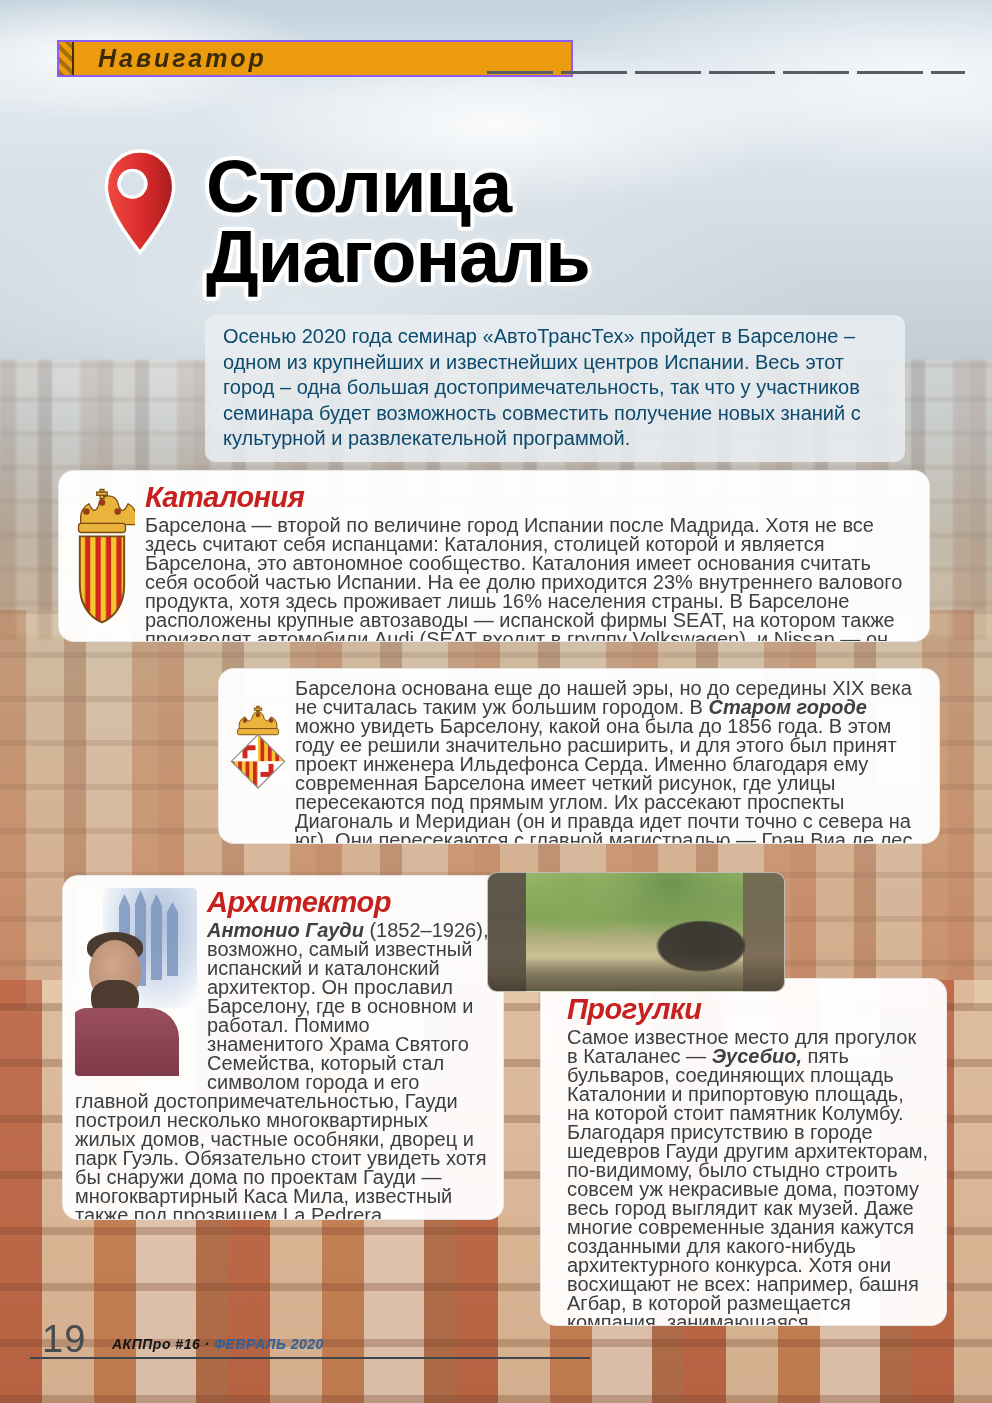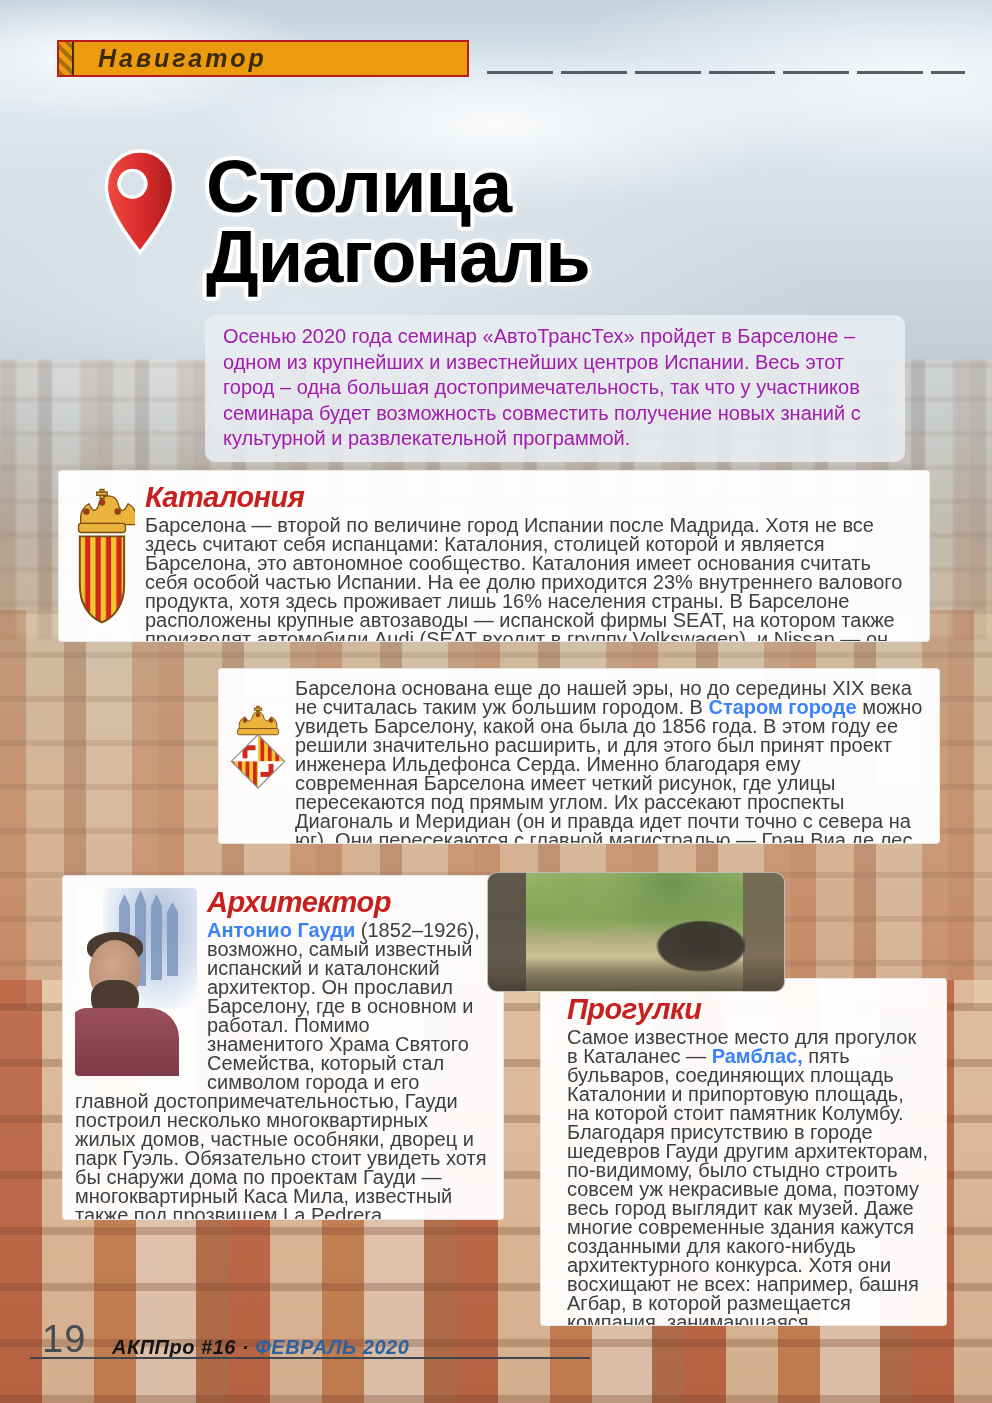--- a/index.html
+++ b/index.html
@@ -25,50 +25,50 @@
       repeating-linear-gradient(0deg, rgba(110,70,50,.22) 0 6px, rgba(0,0,0,0) 6px 44px),
       repeating-linear-gradient(90deg, rgba(197,118,78,.55) 0 26px, rgba(240,219,188,.55) 26px 64px,
         rgba(172,120,88,.5) 64px 86px, rgba(248,238,218,.55) 86px 132px, rgba(210,140,95,.5) 132px 158px);}
   .bg-city-near{position:absolute;left:0;top:980px;width:992px;height:423px;z-index:0;opacity:.8;
     background:
       repeating-linear-gradient(0deg, rgba(105,55,35,.3) 0 8px, rgba(0,0,0,0) 8px 56px),
       repeating-linear-gradient(90deg, rgba(188,84,54,.7) 0 42px, rgba(242,221,192,.7) 42px 94px,
         rgba(205,126,77,.65) 94px 136px, rgba(250,244,232,.7) 136px 196px, rgba(170,94,60,.65) 196px 228px);}
 
   
-  .nav-bar{position:absolute;left:57px;top:40px;width:412px;height:37px;z-index:4;
-    background:#ec9b0f;border:2px solid #b91c1c;box-sizing:border-box;display:flex;align-items:center;}
+  .nav-bar{position:absolute;left:57px;top:40px;width:516px;height:37px;z-index:4;
+    background:#ec9b0f;border:2px solid #8b5cf6;box-sizing:border-box;display:flex;align-items:center;}
   .nav-hatch{width:13px;align-self:stretch;border-right:2px solid #3e2f10;
     background:repeating-linear-gradient(45deg,#a8700a 0 4px,#ec9b0f 4px 9px);}
   .nav-label{font-size:25px;font-weight:bold;font-style:italic;color:#3a2b06;
     letter-spacing:3px;padding-left:24px;}
   .nav-dashes{position:absolute;left:487px;top:71px;width:478px;height:3px;z-index:4;
     background:repeating-linear-gradient(90deg,#565d66 0 66px,rgba(0,0,0,0) 66px 74px);}
 
   
   .title-wrap{position:absolute;left:98px;top:138px;z-index:4;display:flex;}
   .pin{width:84px;height:152px;margin-right:24px;}
   .big-title{font-size:74px;line-height:70px;font-weight:800;color:#000000;letter-spacing:-1px;
     text-shadow:-3px -3px 0 #fff,3px -3px 0 #fff,-3px 3px 0 #fff,3px 3px 0 #fff,
       0 -4px 0 #fff,0 4px 0 #fff,-4px 0 0 #fff,4px 0 0 #fff,0 0 12px rgba(255,255,255,.9);
     padding-top:14px;}
 
   
   .intro-box{position:absolute;left:205px;top:315px;width:700px;min-height:133px;z-index:3;
     background:rgba(233,237,241,.86);border-radius:10px;box-sizing:border-box;
     padding:9px 18px 10px 18px;}
-  .intro-text{font-size:20px;line-height:25.5px;color:#a21caf;font-weight:500;}
+  .intro-text{font-size:20px;line-height:25.5px;color:#0c4a6e;font-weight:500;}
 
   
   .card{position:absolute;background:rgba(255,255,255,.96);border:1px solid rgba(0,0,0,.08);
-    border-radius:4px;box-sizing:border-box;z-index:3;overflow:hidden;}
+    border-radius:16px;box-sizing:border-box;z-index:3;overflow:hidden;}
   .sec-head{font-size:29px;line-height:32px;font-weight:bold;font-style:italic;color:#c6211f;
     margin:0 0 3px 0;letter-spacing:-0.5px;}
   .sec-body{font-size:20px;line-height:19px;color:#3c3f42;margin:0;}
-  .sec-body b{color:#3b82f6;}
+  .sec-body b{color:#404040;font-style:italic;}
 
   .card-catalonia{left:58px;top:470px;width:872px;height:172px;padding:10px 16px 8px 86px;}
   .card-catalonia .arms{position:absolute;left:10px;top:8px;width:66px;height:150px;}
 
   .card-city{left:218px;top:668px;width:722px;height:176px;padding:10px 14px 8px 76px;}
   .card-city .arms{position:absolute;left:8px;top:10px;width:62px;height:140px;}
 
   .card-architect{left:62px;top:875px;width:442px;height:345px;padding:10px 14px 8px 12px;}
   .portrait{float:left;width:122px;height:188px;margin:2px 10px 4px 0;position:relative;
     background:#fdfdfc;overflow:hidden;border-radius:4px;}
@@ -97,21 +97,21 @@
       radial-gradient(ellipse 100px 70px at 62% 10%, #6f9450, transparent 78%),
       radial-gradient(ellipse 90px 60px at 90% 24%, #7da05a, transparent 75%),
       linear-gradient(180deg,#9ab96b 0%,#84a457 38%,#b5b183 58%,#cfc39a 72%,#96906f 100%);}
   .card-walks{left:540px;top:978px;width:407px;height:348px;padding:14px 16px 10px 26px;z-index:5;}
   .card-walks .sec-body{margin-bottom:0;}
 
   
   .page-num{position:absolute;left:42px;top:1318px;z-index:4;font-size:38px;color:#464c52;
     font-weight:400;letter-spacing:1px;}
   .footer-logo{position:absolute;left:112px;top:1336px;z-index:4;font-style:italic;font-weight:800;
-    font-size:20px;letter-spacing:.5px;color:#131416;white-space:nowrap;}
+    font-size:14px;letter-spacing:.5px;color:#131416;white-space:nowrap;}
   .footer-logo .date{color:#2d62a0;}
   .footer-rule{position:absolute;left:30px;top:1357px;width:560px;height:2px;background:#3f454d;z-index:4;}
 </style>
 </head>
 <body>
 
 <div class="page">
 
   <div class="bg-sky"></div>
   <div class="bg-city-far"></div>
@@ -218,21 +218,21 @@
       <div class="gp-beard"></div>
       <div class="gp-jacket"></div>
     </div>
     <h2 class="sec-head">Архитектор</h2>
     <p class="sec-body"><b>Антонио Гауди</b><span> (1852–1926), возможно, самый известный испанский и каталонский архитектор. Он прославил Барселону, где в основном и работал. Помимо знаменитого Храма Святого Семейства, который стал символом города и его главной достопримечательностью, Гауди построил несколько многоквартирных жилых домов, частные особняки, дворец и парк Гуэль. Обязательно стоит увидеть хотя бы снаружи дома по проектам Гауди — многоквартирный Каса Мила, известный также под прозвищем La Pedrera («Каменоломня»), дворец и парк, созданные по заказу Эусебио Гуэля, и, конечно, его главное творение — Храм Святого Семейства.</span></p>
   </div>
 
   <div class="rambla-photo"></div>
   <div class="card card-walks">
     <h2 class="sec-head">Прогулки</h2>
-    <p class="sec-body"><span>Самое известное место для прогулок в Каталанес — </span><b>Рамблас,</b><span> пять бульваров, соединяющих площадь Каталонии и припортовую площадь, на которой стоит памятник Колумбу.</span></p>
+    <p class="sec-body"><span>Самое известное место для прогулок в Каталанес — </span><b>Эусебио,</b><span> пять бульваров, соединяющих площадь Каталонии и припортовую площадь, на которой стоит памятник Колумбу.</span></p>
     <p class="sec-body">Благодаря присутствию в городе шедевров Гауди другим архитекторам, по-видимому, было стыдно строить совсем уж некрасивые дома, поэтому весь город выглядит как музей. Даже многие современные здания кажутся созданными для какого-нибудь архитектурного конкурса. Хотя они восхищают не всех: например, башня Агбар, в которой размещается компания, занимающаяся управлением водоснабжения Барселоны, по замыслу архитекторов, должна была напоминать фонтан, однако, по мнению многих, она скорее напоминает огурец. Но покрытый металлом 34-этажный небоскреб очень красиво подсвечивается.</p>
   </div>
 
   <div class="page-num">19</div>
   <div class="footer-logo">
     <span>АКППро</span>
     <span>#16</span>
     <span>·</span>
     <span class="date">ФЕВРАЛЬ 2020</span>
   </div>

